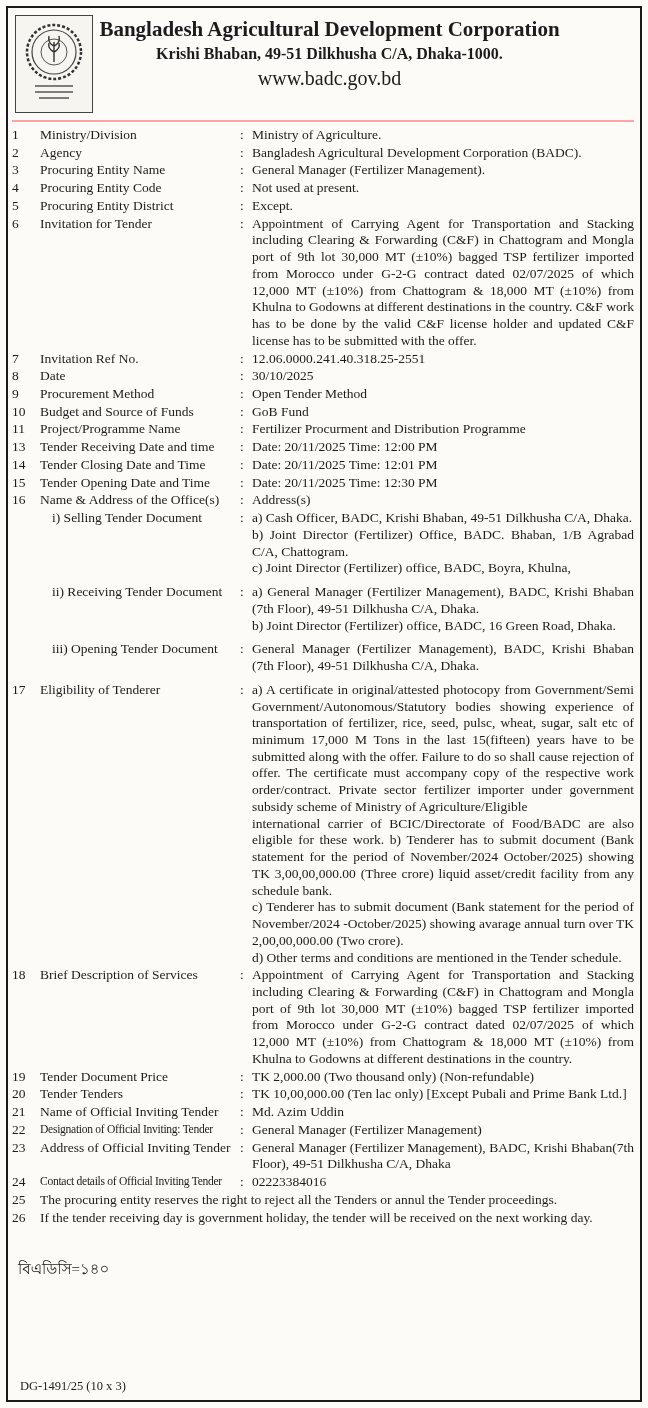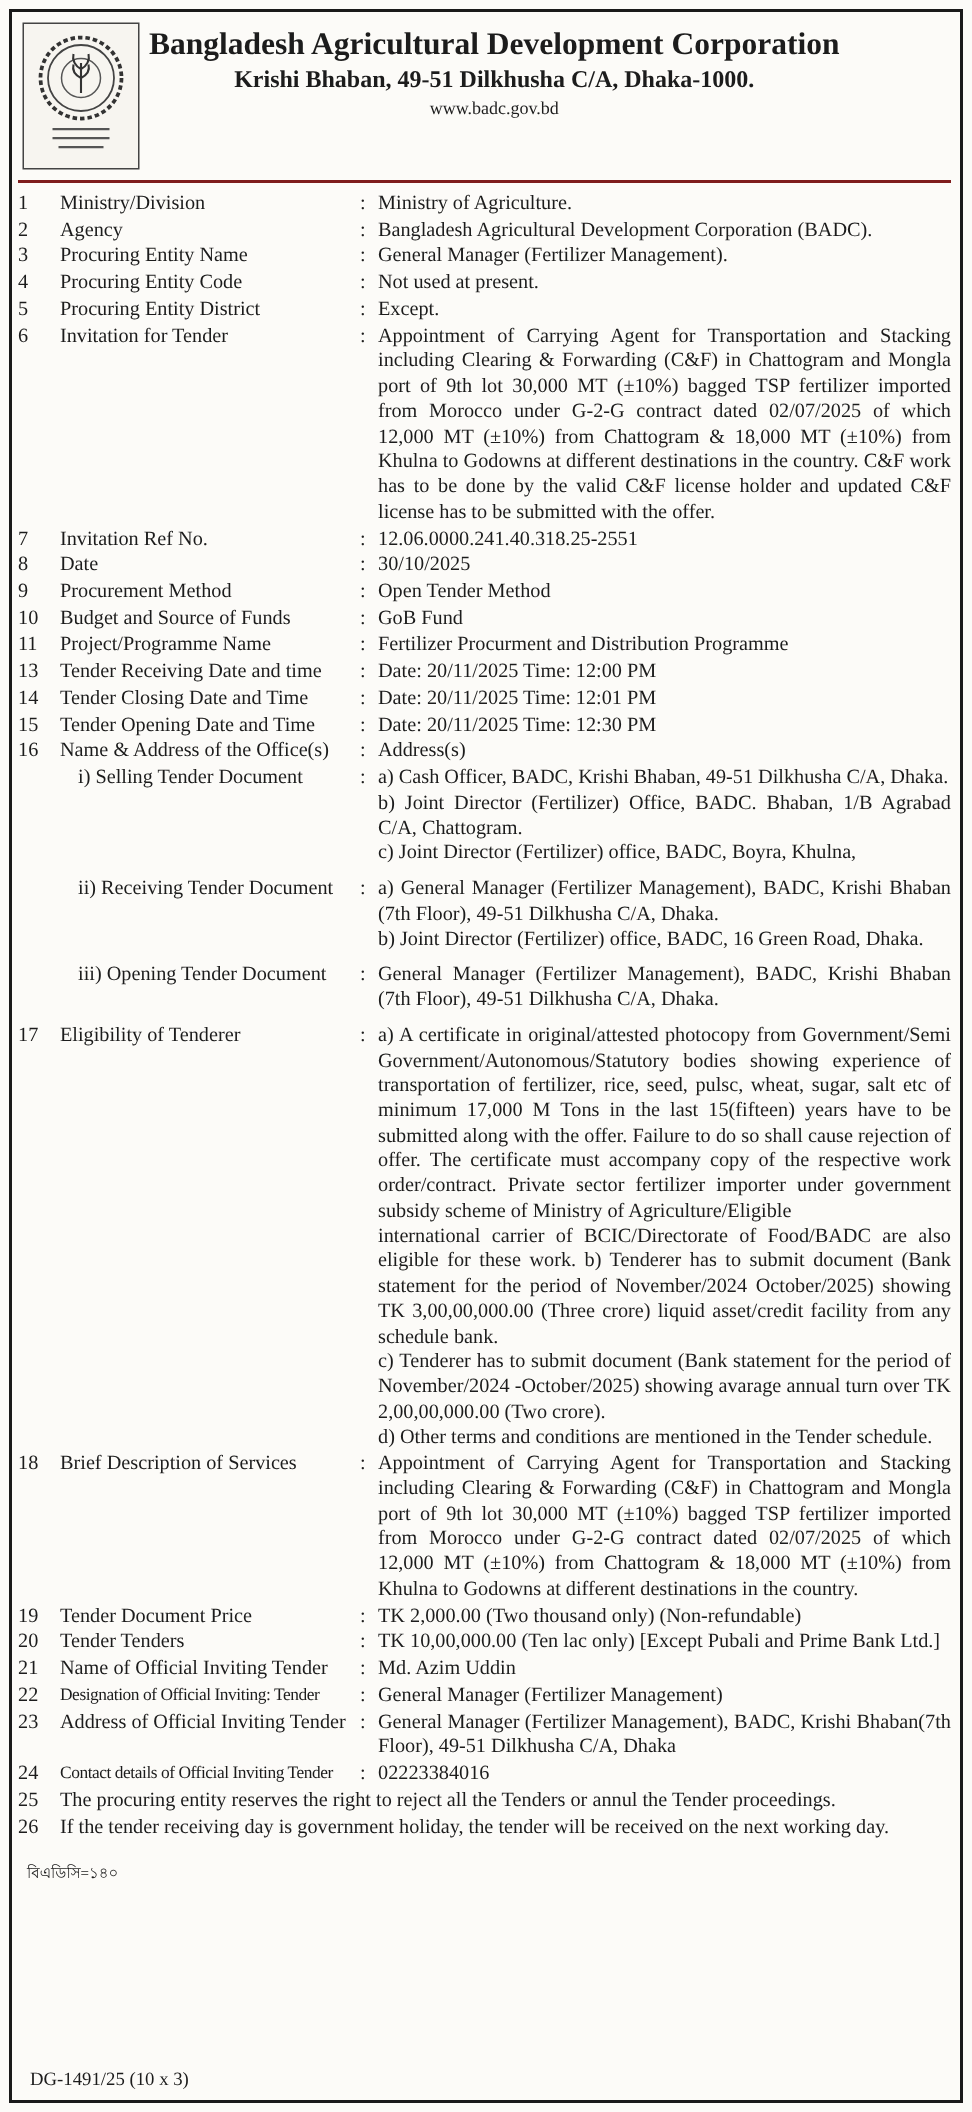--- a/index.html
+++ b/index.html
@@ -7,44 +7,44 @@
   .page {
     width: 648px; height: 1408px; background: #fcfbf8;
     position: relative; box-sizing: border-box; margin: 0 auto;
   }
   .frame {
     position: absolute; left: 6px; top: 6px; right: 6px; bottom: 6px;
     border: 2px solid #1a1a1a; box-sizing: border-box;
     padding: 3px 6px 0 4px;
   }
   
-  .header { display: flex; border-bottom: 2px solid #7f1d1d; padding: 3px 2px 6px 2px; }
+  .header { display: flex; border-bottom: 2px solid #fca5a5; padding: 3px 2px 6px 2px; }
   .logo-box {
     width: 76px; min-width: 76px; border: 1px solid #444; margin: 1px 4px 1px 1px;
     display: flex; align-items: center; justify-content: center; background: #f7f5f0;
   }
   .header-text { flex: 1; text-align: center; padding-right: 70px; }
   .org-name { font-size: 21px; font-weight: bold; line-height: 1.3; margin-top: 2px; }
   .org-addr { font-size: 16px; line-height: 1.35; font-weight: bold; }
   .org-section { font-size: 20px; line-height: 1.3; }
-  .org-web { font-size: 12px; line-height: 1.3; }
+  .org-web { font-size: 20px; line-height: 1.3; }
   
   table.doc { border-collapse: collapse; width: 100%; margin-top: 5px; table-layout: fixed; }
   table.doc td { vertical-align: top; font-size: 13.5px; line-height: 1.24; padding: 0 0 1px 0; }
   td.num { width: 28px; padding-left: 10px; }
   td.label { width: 200px; }
   td.colon { width: 12px; text-align: left; }
   td.value { text-align: justify; white-space: pre-line; padding-right: 1px; }
   td.fulltext { text-align: left; }
   tr.sub td.label { padding-left: 12px; }
   tr.gap td { padding-top: 6px; }
   tr.condensed td.label { font-size: 11.6px; letter-spacing: -0.3px; line-height: 1.45; }
   
   .footer-row { display: flex; justify-content: space-between; align-items: center; margin-top: 14px; }
-  .footer-ref { font-size: 10px; padding-left: 6px; }
+  .footer-ref { font-size: 15px; padding-left: 6px; margin-top: 16px; }
   .sign-block { width: 310px; text-align: center; margin-right: 4px; font-size: 13px; line-height: 1.25; }
   .sig-line { position: relative; height: 38px; }
   .sig-line svg { display: inline-block; }
   .sig-text { font-style: italic; font-size: 15px; position: relative; top: -10px; }
   .signer-name { font-weight: bold; font-size: 13.5px; }
   .signer-email { font-size: 12.5px; }
   .print-ref { position: absolute; left: 12px; bottom: 6px; font-size: 12.5px; }
 </style>
 </head>
 <body>

